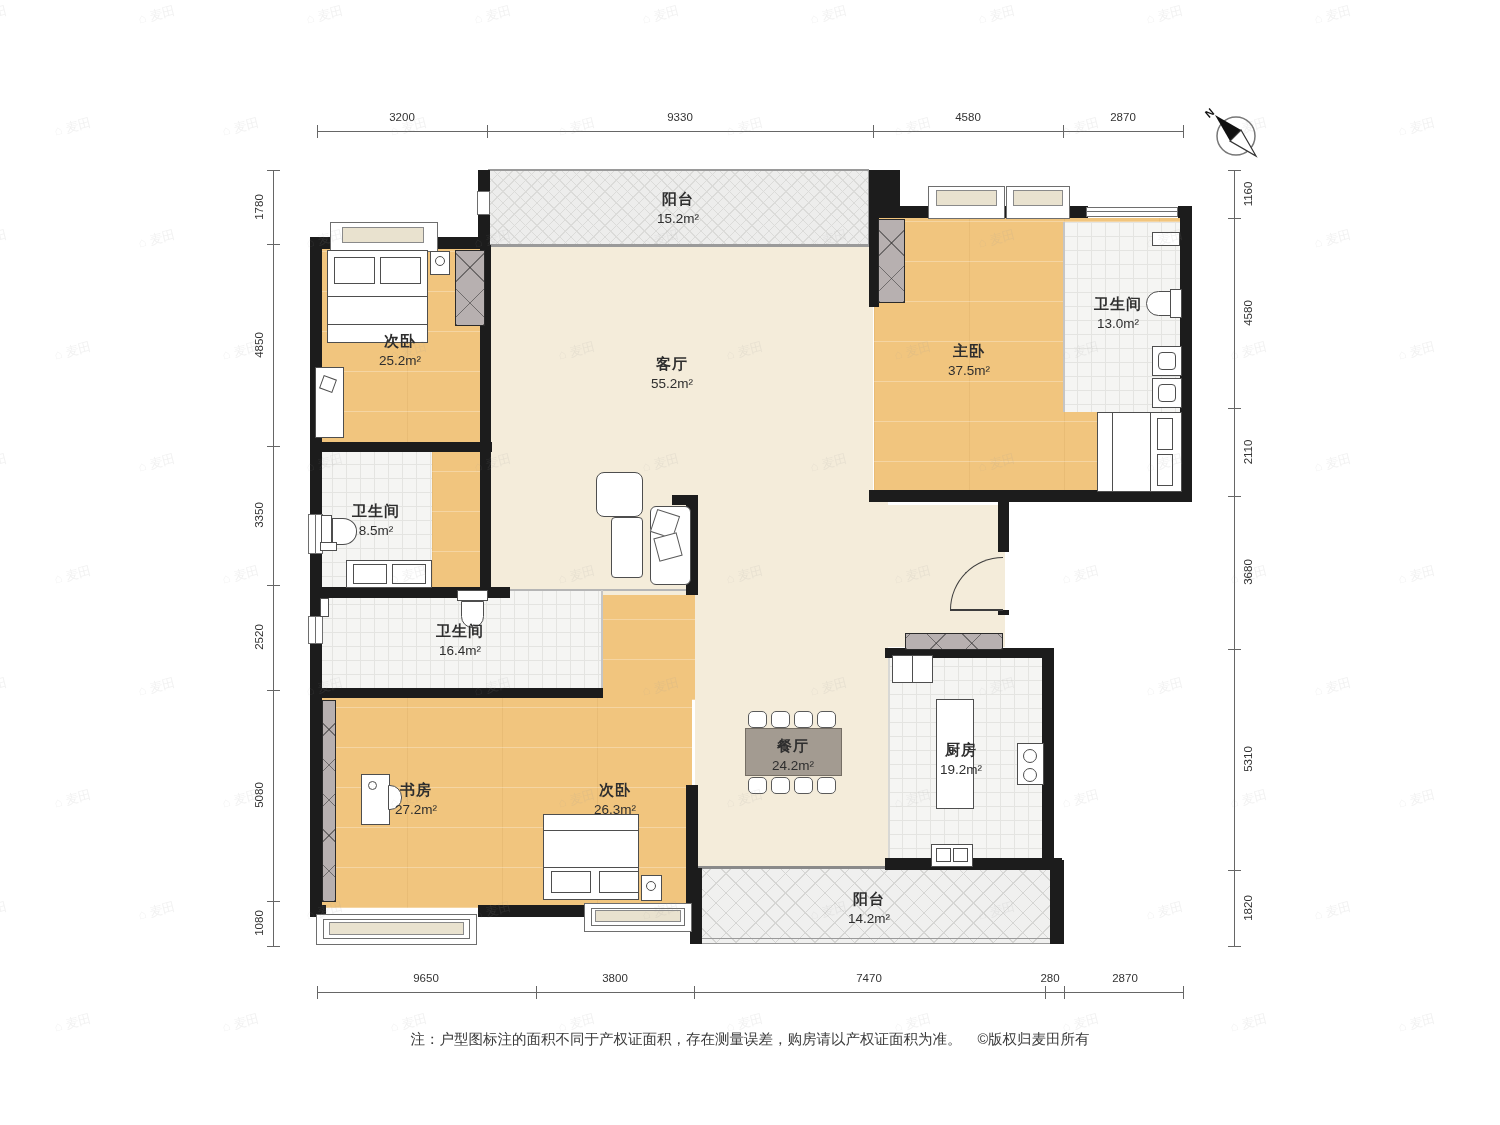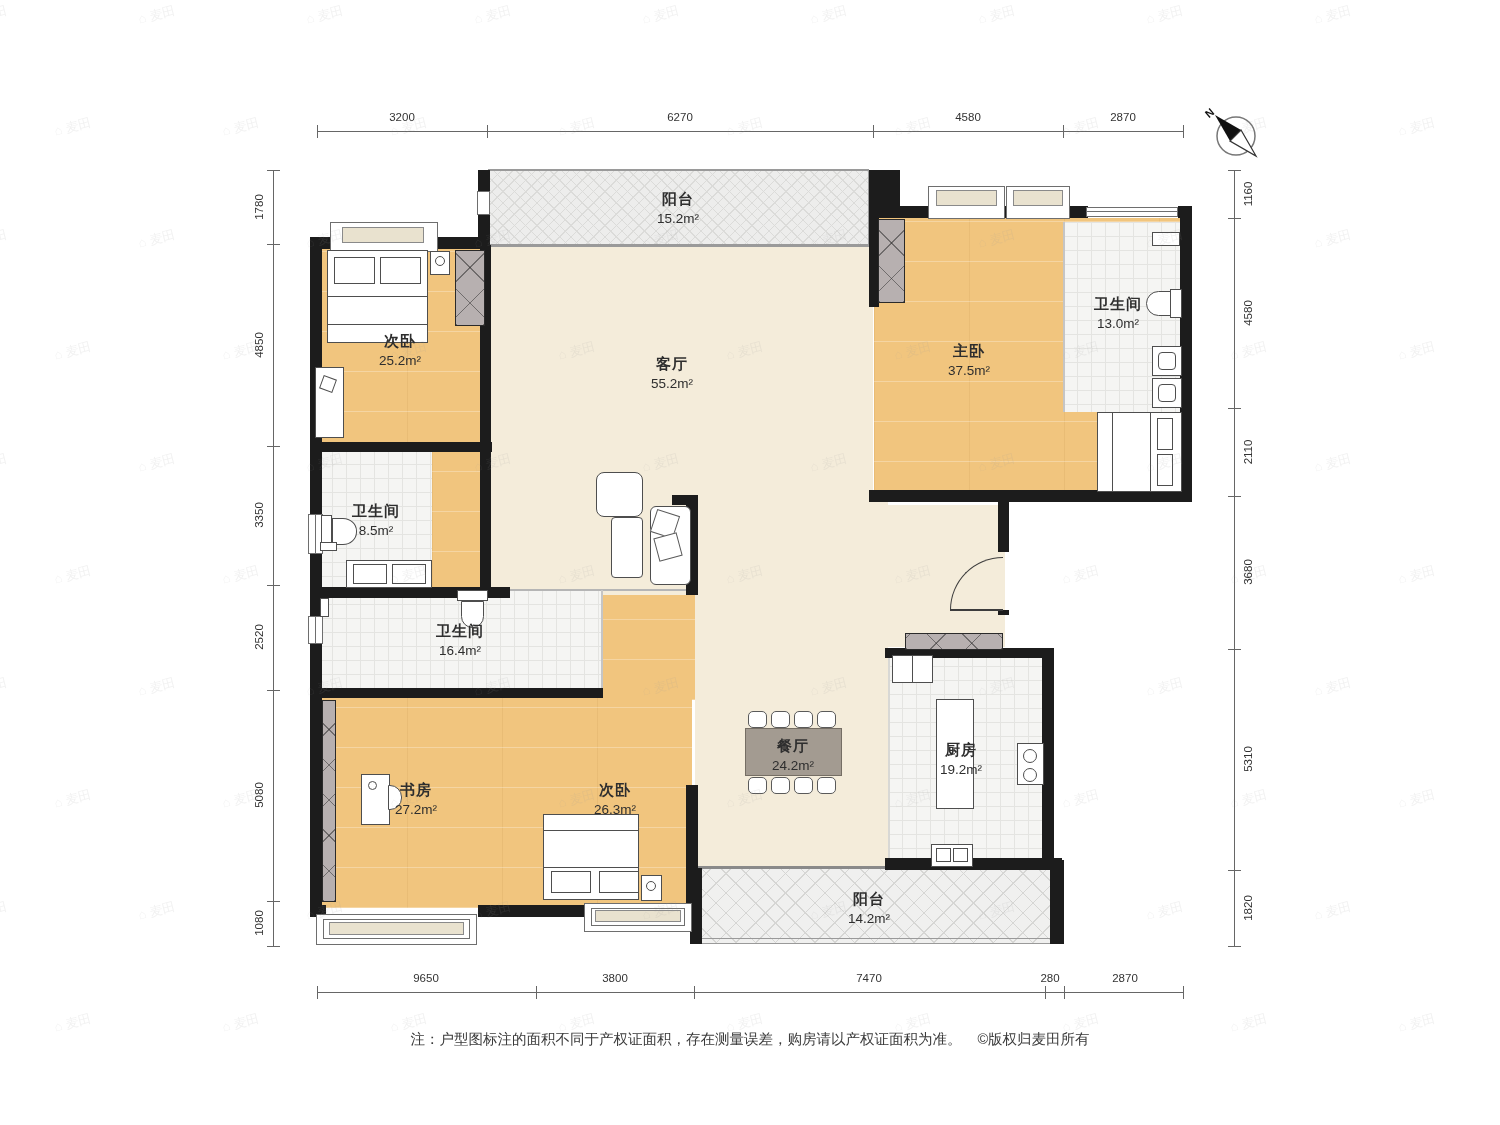--- a/index.html
+++ b/index.html
@@ -380,21 +380,21 @@
       <div class="tick" style="left: 1228px; top: 170px; width: 13px; height: 1.2px;"></div>
       <div class="tick" style="left: 1228px; top: 218px; width: 13px; height: 1.2px;"></div>
       <div class="tick" style="left: 1228px; top: 408px; width: 13px; height: 1.2px;"></div>
       <div class="tick" style="left: 1228px; top: 496px; width: 13px; height: 1.2px;"></div>
       <div class="tick" style="left: 1228px; top: 649px; width: 13px; height: 1.2px;"></div>
       <div class="tick" style="left: 1228px; top: 870px; width: 13px; height: 1.2px;"></div>
       <div class="tick" style="left: 1228px; top: 946px; width: 13px; height: 1.2px;"></div>
     </div>
 
   <span class="dim" style="left:402px;top:117px">3200</span>
-  <span class="dim" style="left:680px;top:117px">6270</span>
+  <span class="dim" style="left:680px;top:117px">9330</span>
   <span class="dim" style="left:968px;top:117px">4580</span>
   <span class="dim" style="left:1123px;top:117px">2870</span>
 
   <span class="dim" style="left:426px;top:978px">9650</span>
   <span class="dim" style="left:615px;top:978px">3800</span>
   <span class="dim" style="left:869px;top:978px">7470</span>
   <span class="dim" style="left:1050px;top:978px">280</span>
   <span class="dim" style="left:1125px;top:978px">2870</span>
 
   <span class="dim v" style="left:259px;top:207px">1780</span>

